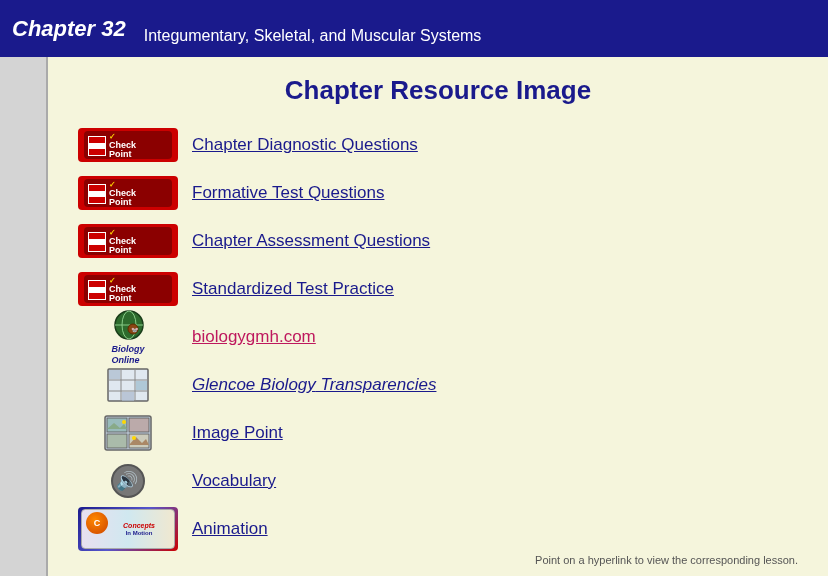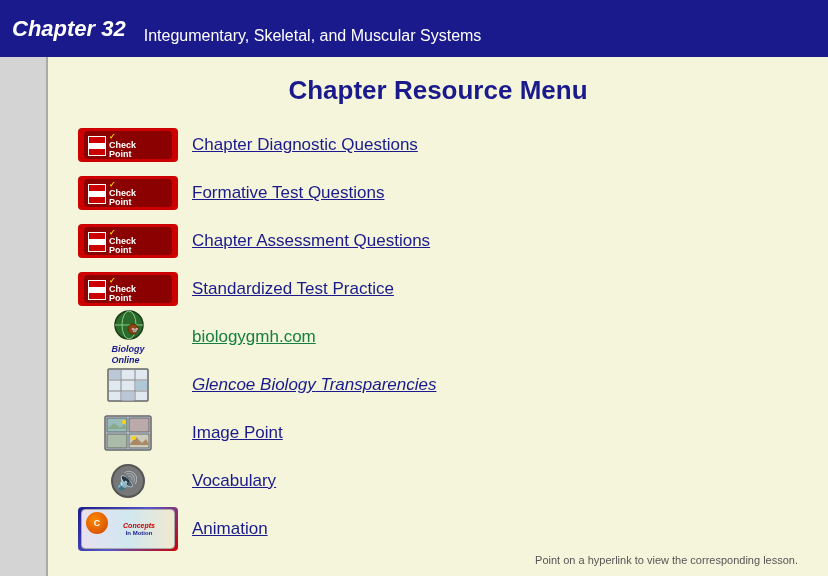--- a/index.html
+++ b/index.html
@@ -153,21 +153,21 @@
     .menu-link {
       color: #1a1a8c;
       text-decoration: underline;
       font-size: 17px;
       cursor: pointer;
     }
     .menu-link.italic {
       font-style: italic;
     }
     .menu-link.biology-link {
-      color: #15803d;
+      color: #be185d;
       font-size: 17px;
     }
 
     
     .hint-text {
       font-size: 11px;
       color: #555;
       text-align: right;
       margin-top: 4px;
       margin-bottom: 6px;
@@ -210,21 +210,21 @@
 <div class="header">
   <span class="header-chapter">Chapter 32</span>
   <span class="header-title">Integumentary, Skeletal, and Muscular Systems</span>
 </div>
 
 <div class="main-layout">
 
   <div class="sidebar"></div>
 
   <div class="content">
-    <div class="page-title">Chapter Resource Menu</div>
+    <div class="page-title">Chapter Resource Image</div>
 
     <div class="menu-list" id="menu-list">
         <div class="menu-item">
           <div class="menu-icon">
             <div class="checkpoint-badge">
     <div style="display:flex;flex-direction:column;width:100%;height:100%;background:#8b0000;border-radius:4px;position:relative;padding:2px 4px;">
       <div style="display:flex;align-items:center;gap:3px;">
         <div style="display:flex;flex-direction:column;width:18px;height:20px;border:1px solid #fff;">
           <div style="flex:1;background:#cc0000;"></div>
           <div style="flex:1;background:#fff;"></div>

